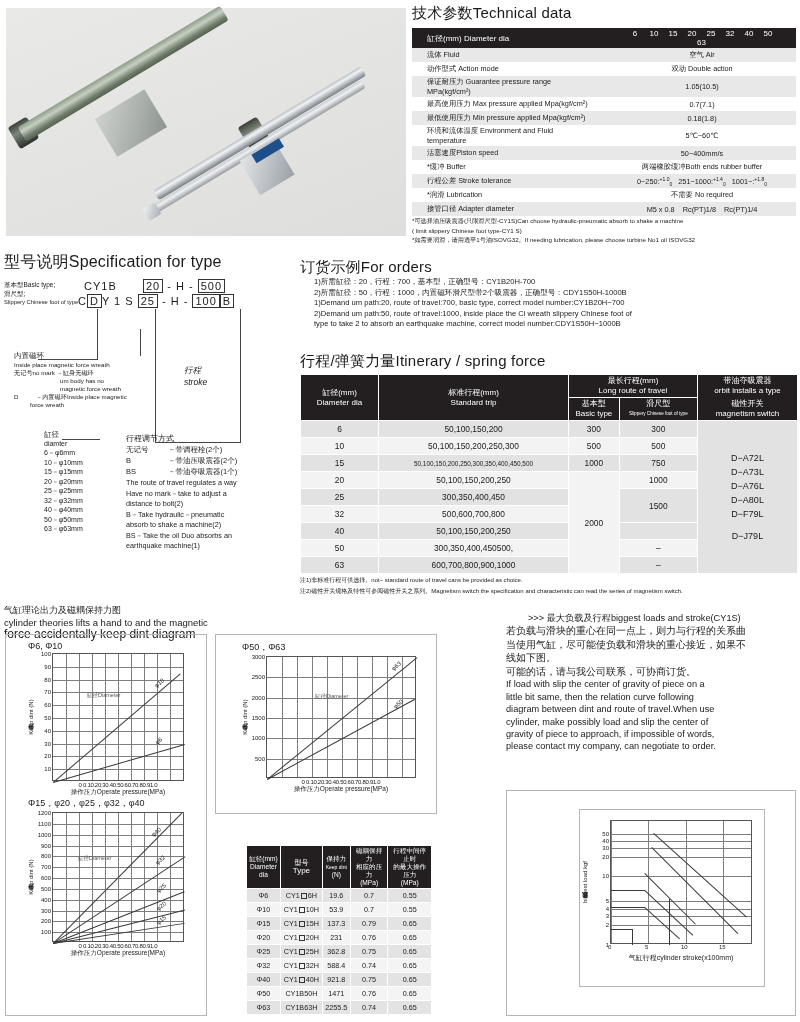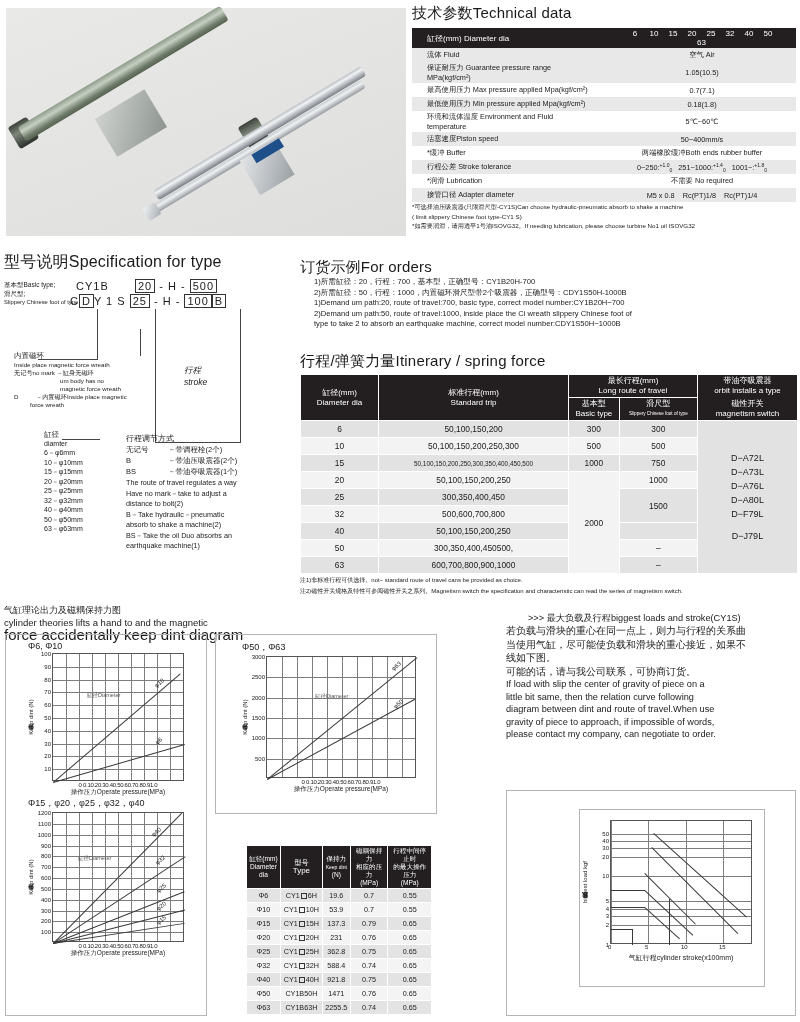--- a/index.html
+++ b/index.html
@@ -78,21 +78,21 @@
   .sup { font-size:5px; vertical-align:super; line-height:0; }
   .sub { font-size:5px; vertical-align:sub; line-height:0; }
   .noteline { font-size:6.2px; line-height:8.5px; margin-top:1px; }
 
   
   #spec { position:absolute; left:4px; top:252px; width:296px; }
   #spec .hdr { font-size:16px; }
   .spec-body { position:relative; height:300px; font-size:7.2px; }
   .tiny { font-size:6.2px; line-height:8px; }
   .bx { border:1px solid #333; padding:0 2px; display:inline-block; }
-  .codeline { font-size:11px; letter-spacing:1px; }
+  .codeline { font-size:11px; letter-spacing:1px;margin-left:8px; }
   .lead { position:absolute; border-left:1px solid #444; }
   .leadh { position:absolute; border-top:1px solid #444; }
 
   
   #orders { position:absolute; left:300px; top:258px; width:498px; }
   #orders .hdr { font-size:15px; }
   .ord { font-size:7.6px; line-height:10.5px; padding-left:14px; }
 
   
   #itin-title { position:absolute; left:300px; top:352px; font-size:15px; }
@@ -173,20 +173,24 @@
           <tr class="r0">
         <td class="lbl">缸径(mm) Diameter dia</td>
         <td class="val">
           <span class="dcell">6</span><span class="dcell">10</span><span class="dcell">15</span><span class="dcell">20</span><span class="dcell">25</span><span class="dcell">32</span><span class="dcell">40</span><span class="dcell">50</span><span class="dcell">63</span>
         </td>
       </tr>
       <tr class="zebra">
             <td class="lbl">流体 Fluid</td>
             <td class="val">空气 Air</td>
           </tr>
+      <tr>
+            <td class="lbl">动作型式  Action mode</td>
+            <td class="val">双动 Double action</td>
+          </tr>
       <tr class="zebra">
             <td class="lbl">保证耐压力 Guarantee pressure range MPa(kgf/cm²)</td>
             <td class="val">1.05(10.5)</td>
           </tr>
       <tr>
             <td class="lbl">最高使用压力 Max pressure applied Mpa(kgf/cm²)</td>
             <td class="val">0.7(7.1)</td>
           </tr>
       <tr class="zebra">
             <td class="lbl">最低使用压力 Min pressure applied Mpa(kgf/cm²)</td>
@@ -318,21 +322,21 @@
 
       <div style="position:absolute; left:180px; top:92px;font-style:italic;">
         <div style="font-size:8.5px;">行程</div>
         <div style="font-size:8.5px;">stroke</div>
       </div>
     </div>
 
     <div style="position:absolute; left:0; top:352px; width:290px;">
       <div style="font-size:9px;">气缸理论出力及磁耦保持力图</div>
       <div style="font-size:9.5px;line-height:11.5px;">cylinder theories lifts a hand to and the magnetic</div>
-      <div style="font-size:15px;line-height:11.5px;">force accidentally keep dint diagram</div>
+      <div style="font-size:12px;line-height:11.5px;">force accidentally keep dint diagram</div>
     </div>
   </div>
 
   <div id="orders">
     <div class="hdr h-title">订货示例For orders</div>
     <div class="ord">1)所需缸径：20，行程：700，基本型，正确型号：CY1B20H-700</div>
     <div class="ord">2)所需缸径：50，行程：1000，内置磁环滑尺型带2个吸震器，正确型号：CDY1S50H-1000B</div>
     <div class="ord">1)Demand um path:20, route of travel:700, basic type, correct model number:CY1B20H−700</div>
     <div class="ord">2)Demand um path:50, route of travel:1000, inside place the Ci wreath slippery Chinese foot of</div>
     <div class="ord">type to take 2 to absorb an earthquake machine, correct model number:CDY1S50H−1000B</div>
@@ -440,20 +444,21 @@
 
   <div id="righttext">
     <div style="margin-left:22px;">&gt;&gt;&gt; 最大负载及行程biggest loads and stroke(CY1S)</div>
     <div class="cn">若负载与滑块的重心在同一点上，则力与行程的关系曲</div>
     <div class="cn">当使用气缸，尽可能使负载和滑块的重心接近，如果不</div>
     <div class="cn">线如下图。</div>
     <div class="cn">可能的话，请与我公司联系，可协商订货。</div>
     <div>If load with slip the center of gravity of piece on a</div>
     <div>little bit same, then the relation curve following</div>
     <div>diagram between dint and route of travel.When use</div>
+    <div>cylinder, make possibly load and slip the center of</div>
     <div>gravity of piece to approach, if impossible of words,</div>
     <div>please contact my company, can negotiate to order.</div>
   </div>
 
   <div id="chartbox1">
 
     <div class="cap-top">Φ6, Φ10</div>
     <div style="position:relative; margin-left:46px; width:132px; height:128px;">
       <div class="plotbox" style="width:132px;height:128px;">
         <div class="gl glv" style="left:13px"></div>

